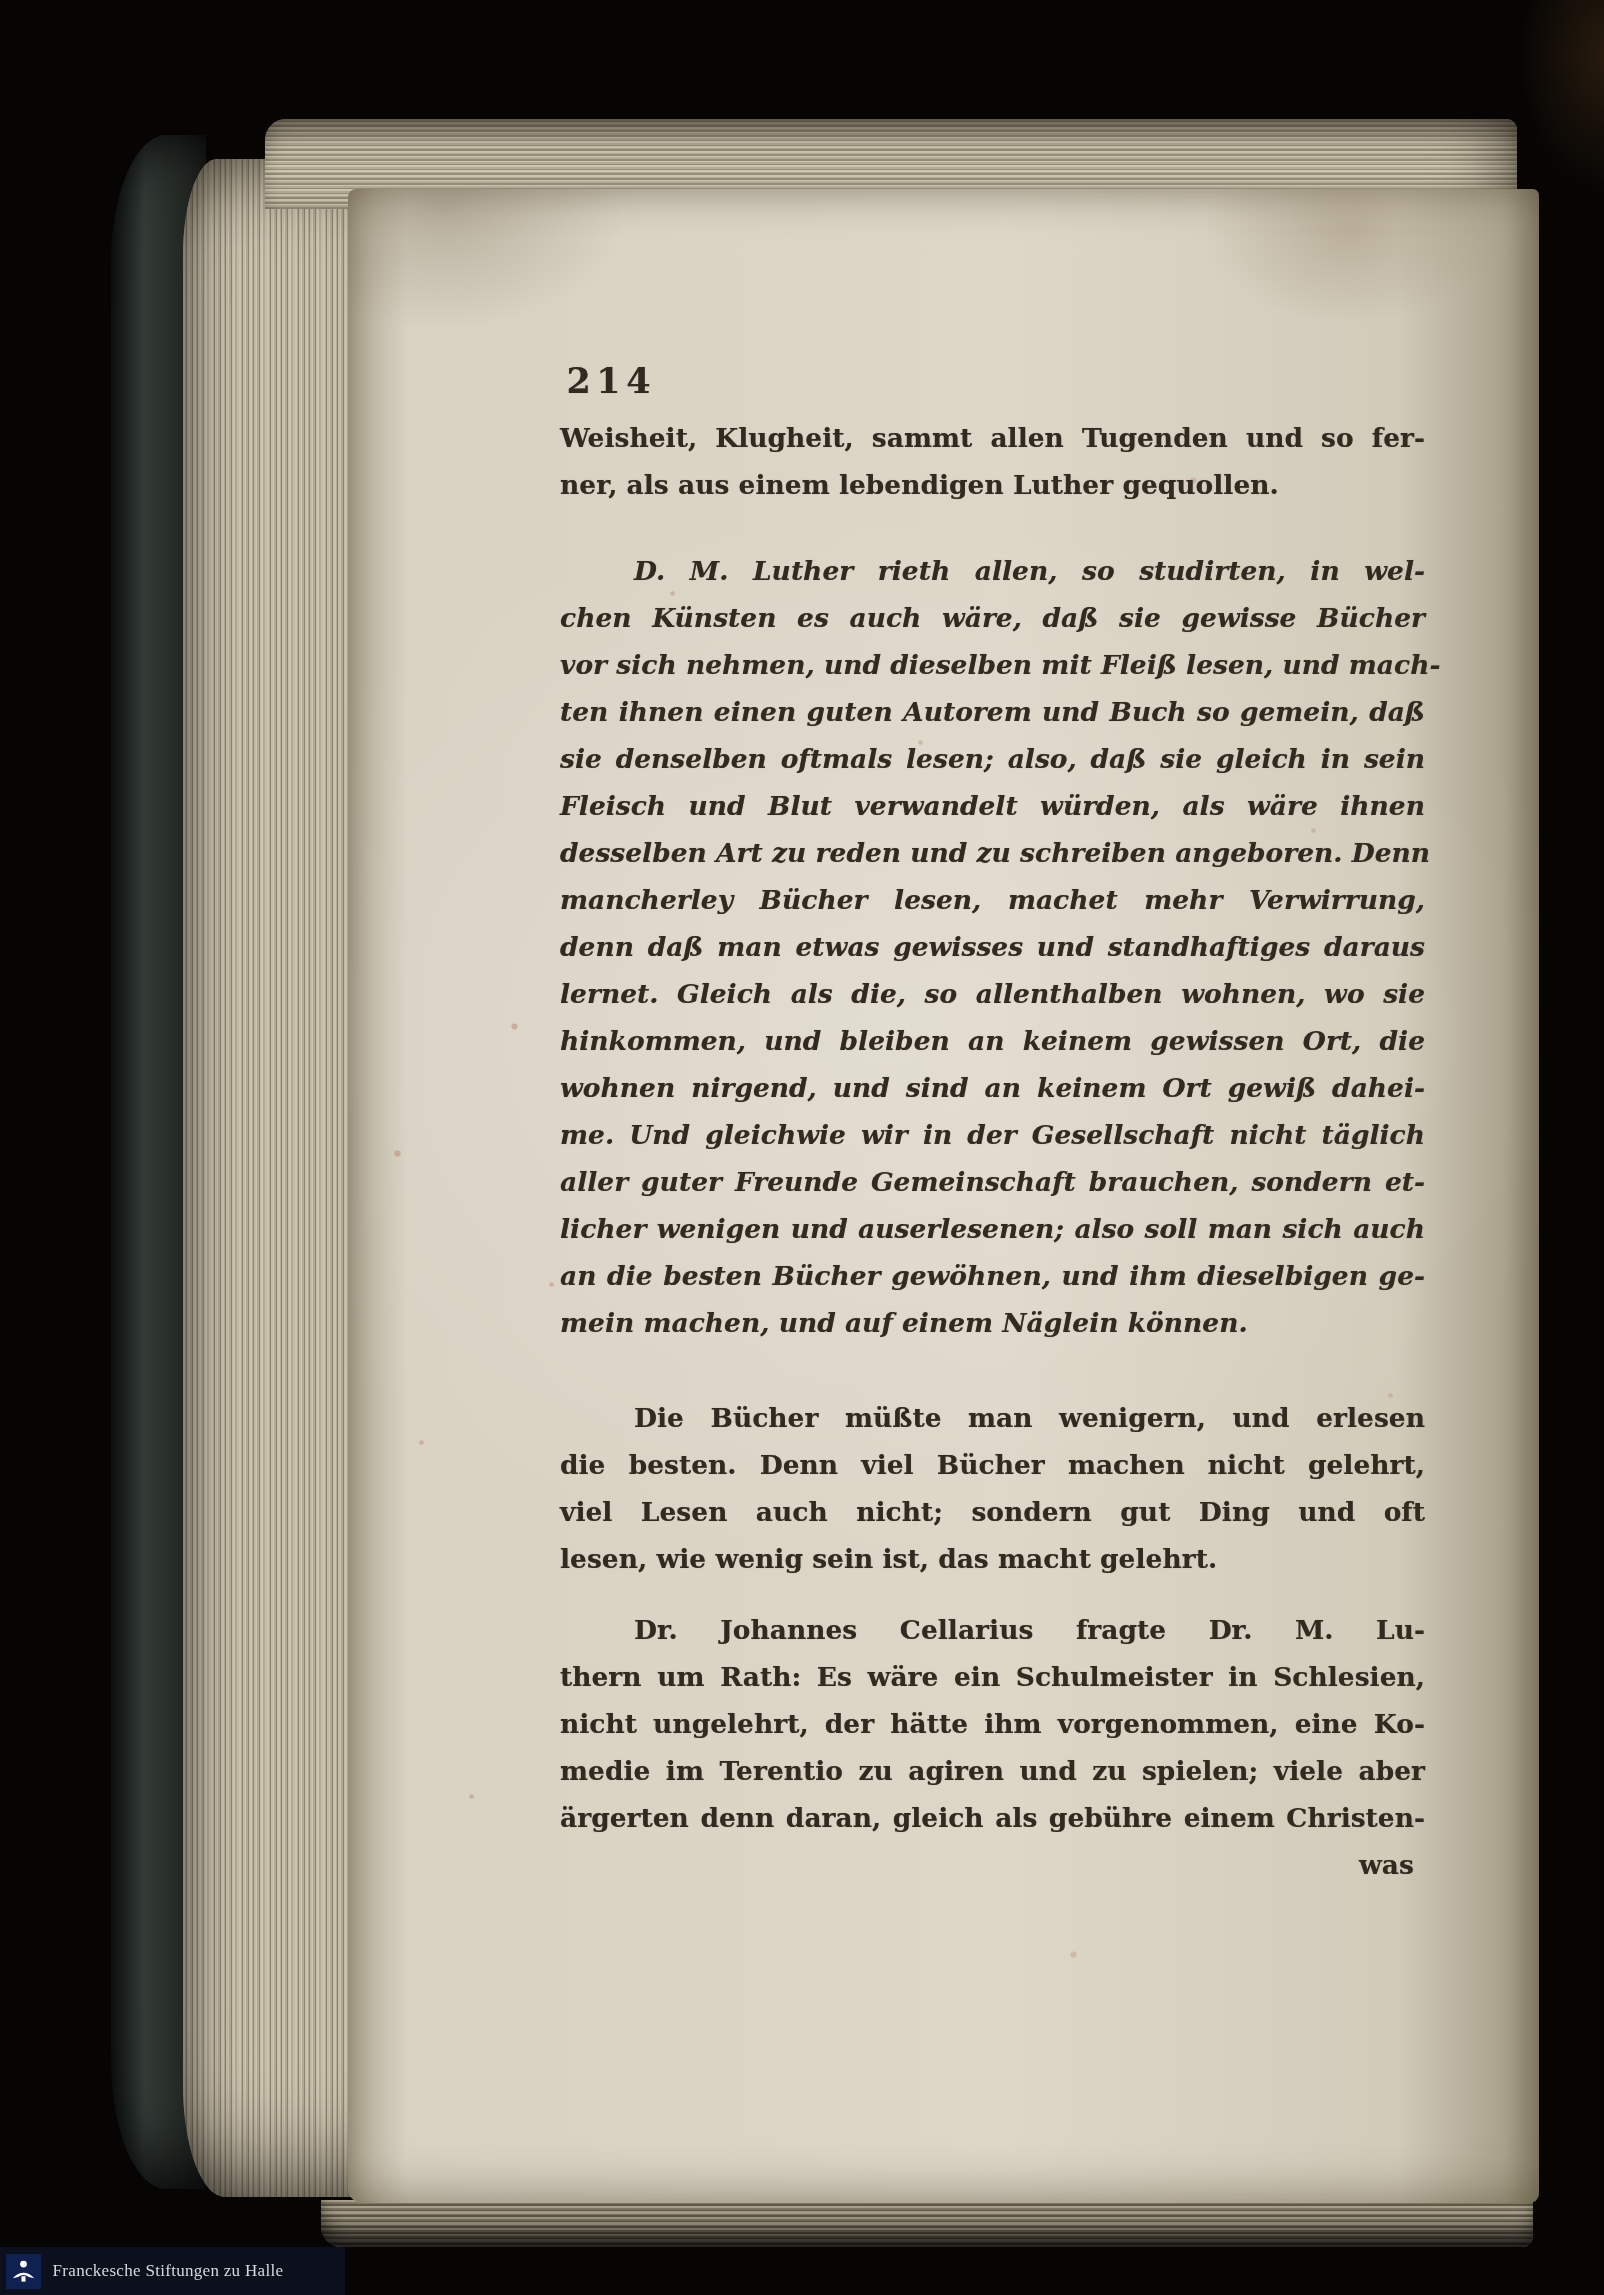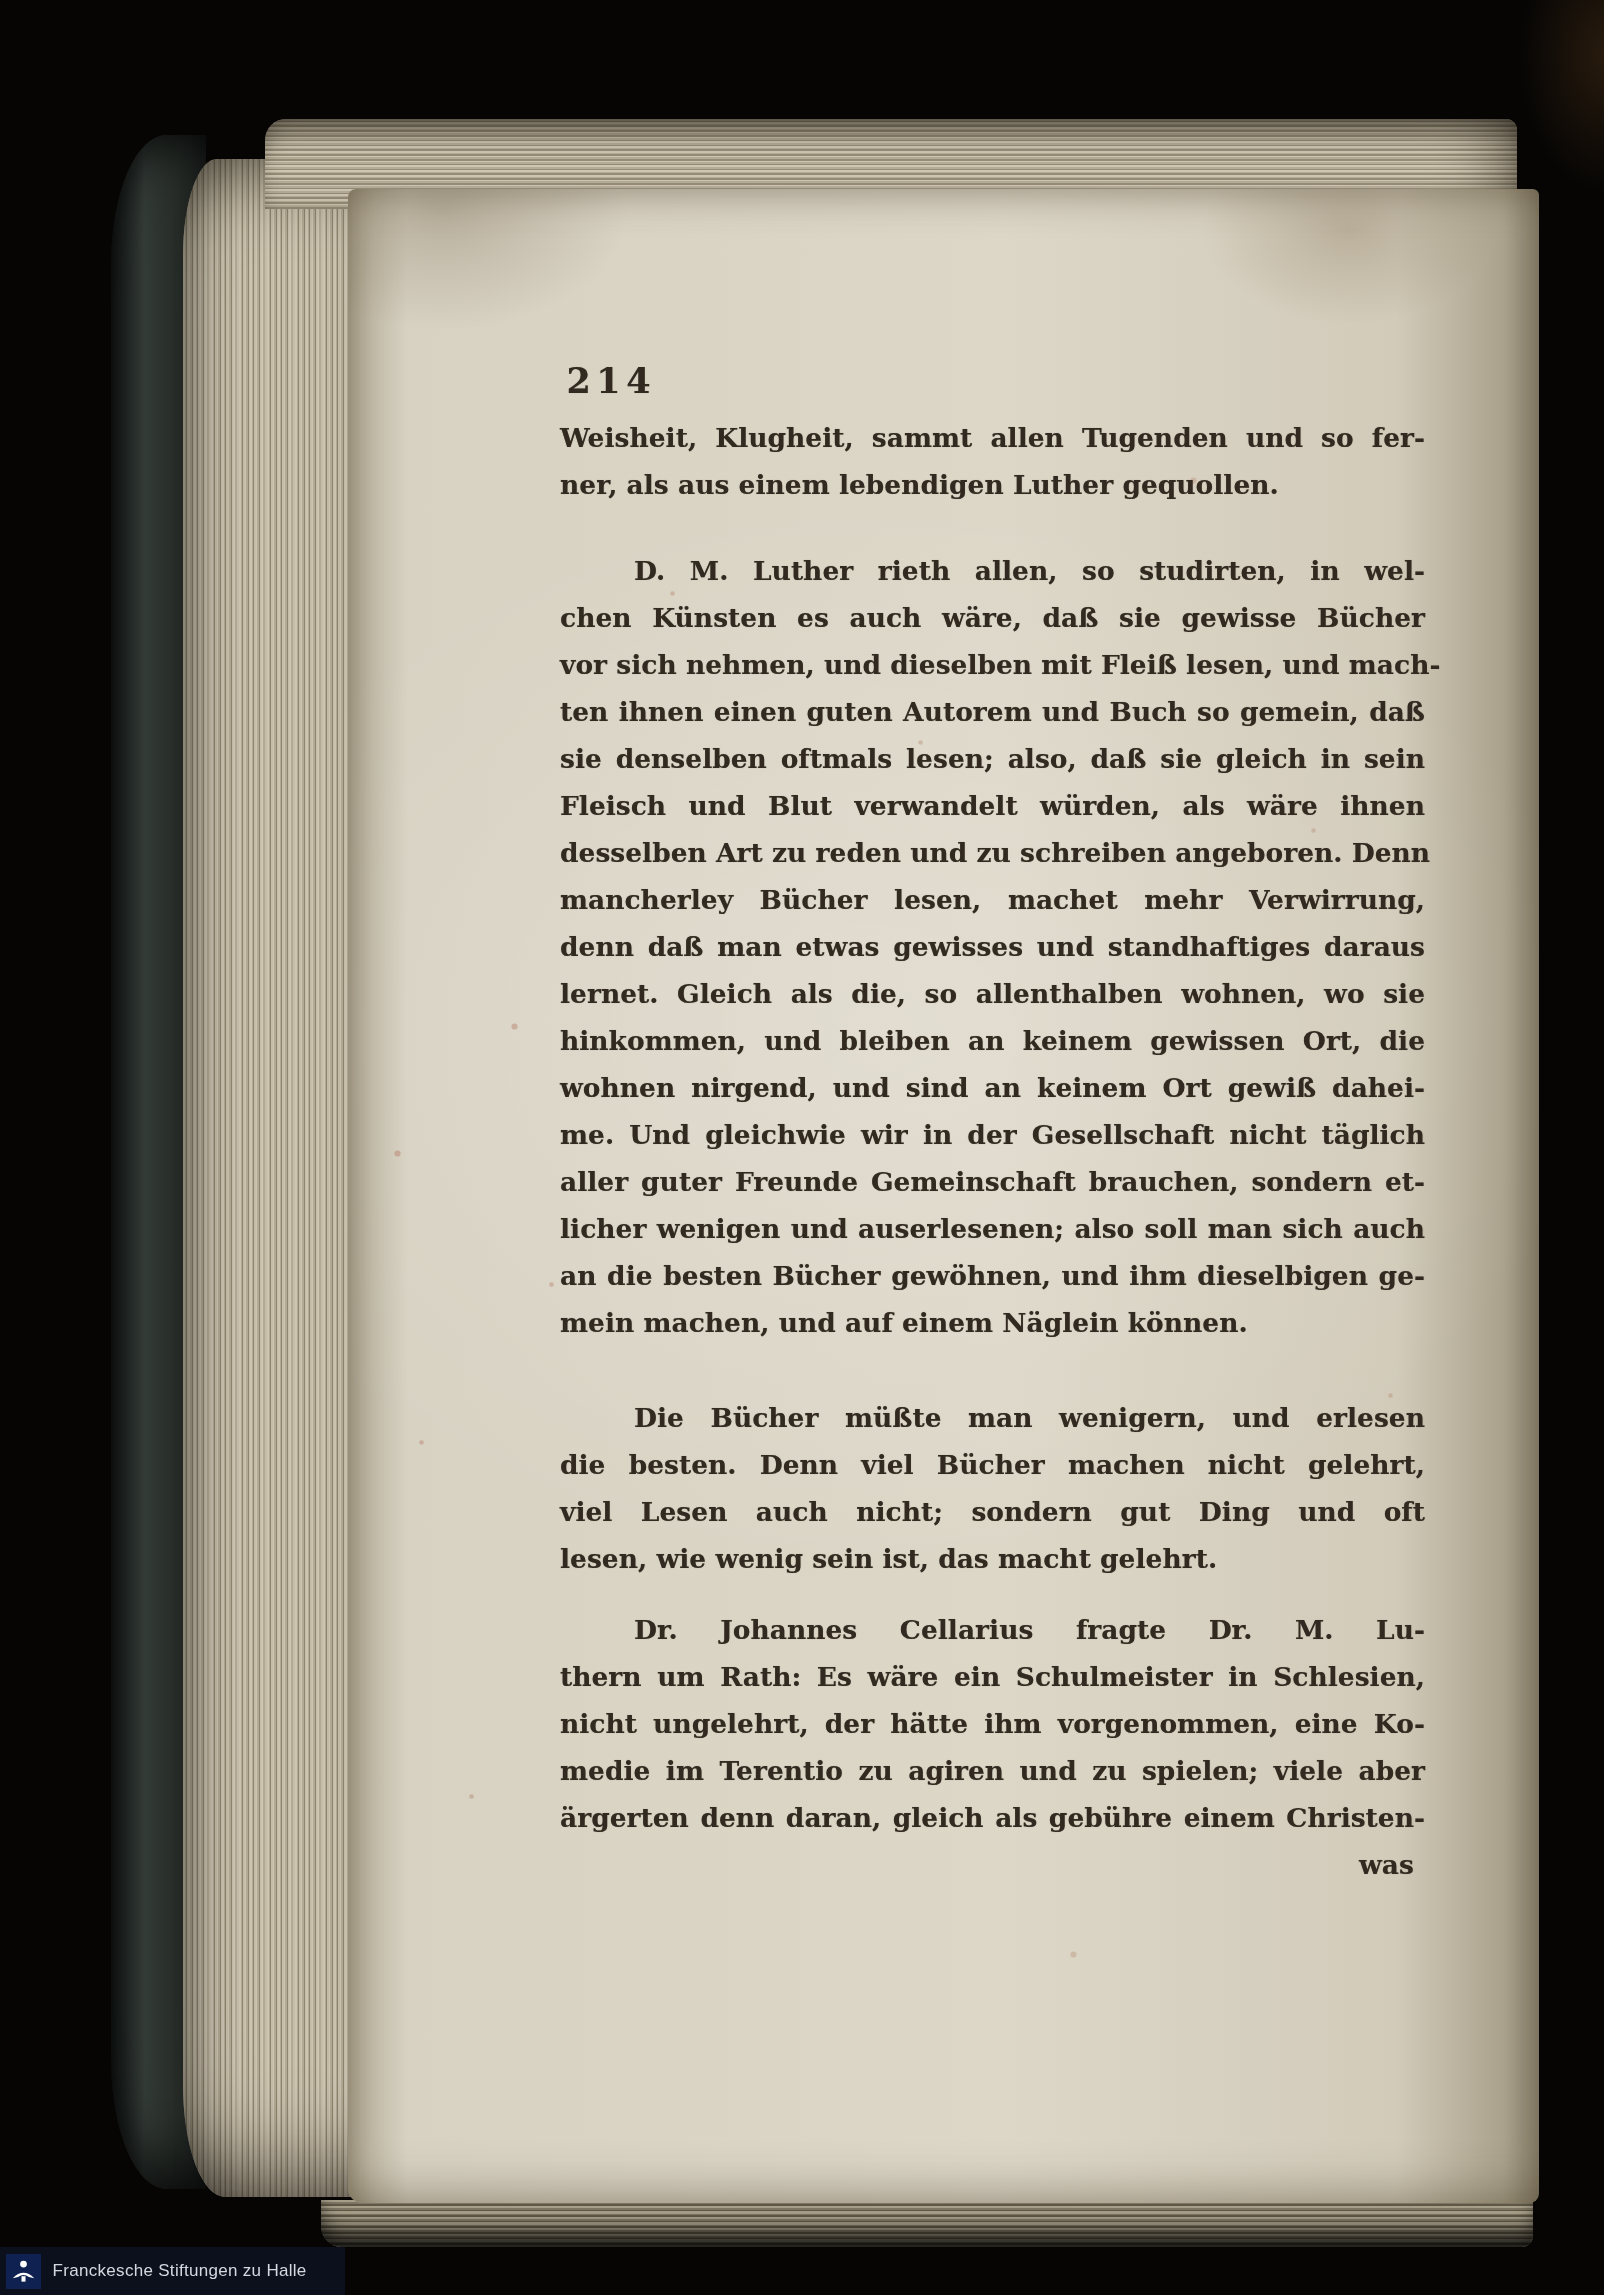--- a/index.html
+++ b/index.html
@@ -68,29 +68,29 @@
 
   
   .text-block{position:absolute;left:560px;top:357px;width:865px;z-index:6;
     color:#322a20;font-weight:700;font-size:26.5px;line-height:47px;
     text-shadow:0 0 0.8px rgba(50,40,25,.45);}
   .page-number{font-size:35px;letter-spacing:5.6px;line-height:47px;margin:0 0 9.6px 6.4px;}
   .para{margin:0;}
   .para .line{white-space:nowrap;text-align:justify;text-align-last:justify;}
   .para .line.last{text-align-last:left;}
   .para.indent .line:first-child{text-indent:74px;}
-  .p2{margin-top:39px;}
+  .p2{margin-top:39px;font-style:italic;}
   .p3{margin-top:48px;}
   .p4{margin-top:24px;}
   .catchword{text-align:right;padding-right:11.2px;line-height:47px;}
 
   
   .watermark{position:absolute;left:0;bottom:0;width:345px;height:48px;z-index:9;
     background:rgba(13,17,31,.92);display:flex;align-items:center;gap:11.2px;
-    font-family:Liberation Sans, sans-serif;}
+    font-family:Liberation Serif, serif;}
   .wm-logo{width:35px;height:35px;margin-left:6.4px;flex:0 0 auto;background:#0e2150;
     display:flex;align-items:center;justify-content:center;}
   .wm-text{color:#d4d8df;font-size:17px;letter-spacing:0.3px;}
 </style>
 </head>
 <body>
 
 <div class="scene">
   <div class="smear"></div>
   <div class="cover-left"></div>

